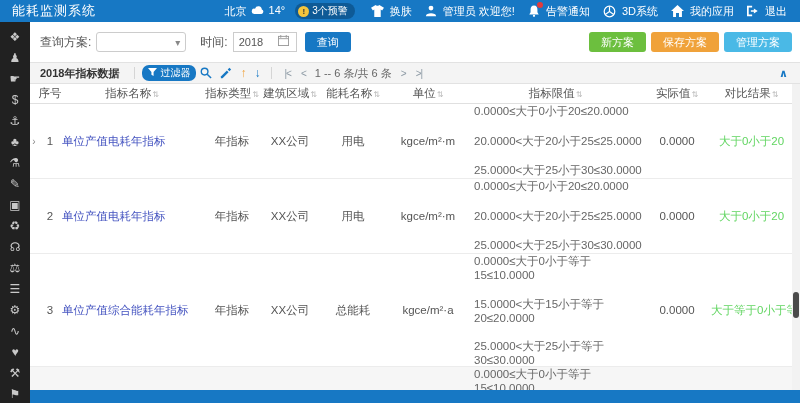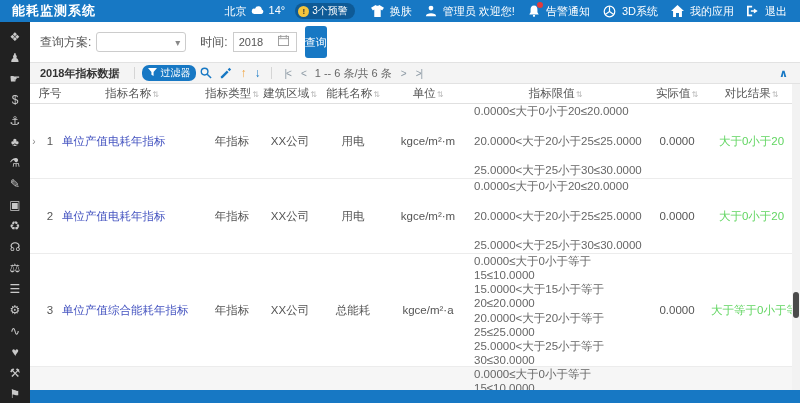--- a/index.html
+++ b/index.html
@@ -3,21 +3,21 @@
 <meta charset="utf-8">
 <style>
   * { margin:0; padding:0; box-sizing:border-box; }
   html,body { width:800px; height:403px; overflow:hidden; background:#fff;
     font-family:"Liberation Sans","DejaVu Sans",sans-serif; }
   .stage { position:relative; width:800px; height:403px; background:#fff; }
 
   
   .topbar { position:absolute; left:0; top:0; width:800px; height:22px;
     background:#1778c4; display:flex; align-items:center; color:#fff; z-index:5; }
-  .topbar .title { font-size:13px; font-weight:bold; letter-spacing:1px; padding-left:12px; }
+  .topbar .title { font-size:13px; font-weight:normal; letter-spacing:1px; padding-left:12px; }
   .topbar .spacer { flex:1; }
   .top-item { display:flex; align-items:center; gap:6px; font-size:11px; margin-right:13px;
     white-space:nowrap; cursor:pointer; }
   .top-item svg { display:block; }
   .weather { display:flex; align-items:flex-start; gap:4px; font-size:11px; margin-right:10px; }
   .alert-pill { display:flex; align-items:center; gap:3px; background:#0e5a96; border-radius:8px;
     padding:1px 7px 1px 3px; font-size:10px; margin-right:16px; cursor:pointer; }
   .alert-pill .bang { display:inline-block; width:11px; height:11px; border-radius:50%;
     background:#f5c53c; color:#333; font-size:8px; font-weight:bold; text-align:center; line-height:11px; }
   .bell-wrap { position:relative; }
@@ -37,21 +37,21 @@
   .query-row { position:relative; height:40px; background:#fff; display:flex; align-items:center;
     padding-left:10px; font-size:12px; color:#555; }
   .q-label { margin-right:5px; }
   .q-select { width:90px; height:20px; border:1px solid #ccc; border-radius:3px; background:#fff;
     display:flex; align-items:center; justify-content:flex-end; padding-right:5px; color:#888;
     font-size:10px; margin-right:14px; cursor:pointer; }
   .q-time { width:64px; height:20px; border:1px solid #ccc; border-radius:0; display:flex;
     align-items:center; margin-right:8px; }
   .q-time input { border:0; outline:0; width:44px; font-size:11px; color:#555; padding-left:5px;
     font-family:inherit; }
-  .btn { border:0; border-radius:3px; color:#fff; font-size:11px; height:32px; padding:0 0;
+  .btn { border:0; border-radius:3px; color:#fff; font-size:11px; height:20px; padding:0 12px;
     cursor:pointer; font-family:inherit; }
   .btn-query { background:#1778c4; }
   .right-actions { position:absolute; right:8px; top:10px; display:flex; gap:5px; }
   .btn-new { background:#6cbf3e; }
   .btn-save { background:#f0a23a; }
   .btn-manage { background:#4ab9e6; }
 
   
   .toolbar { height:22px; background:#f4f4f4; border-top:1px solid #e2e2e2; border-bottom:1px solid #e2e2e2;
     display:flex; align-items:center; font-size:11px; color:#555; padding:0 6px 0 10px; }
@@ -212,20 +212,25 @@
           <svg width="11" height="11" viewBox="0 0 12 12">
               <rect x="0.5" y="1.5" width="11" height="10" fill="none" stroke="#999"></rect>
               <line x1="0.5" y1="4" x2="11.5" y2="4" stroke="#999"></line>
               <line x1="3" y1="0" x2="3" y2="3" stroke="#999"></line>
               <line x1="9" y1="0" x2="9" y2="3" stroke="#999"></line>
             </svg>
         </span>
       </div>
       <button class="btn btn-query">查询</button>
 
+      <div class="right-actions">
+        <button class="btn btn-new">新方案</button>
+        <button class="btn btn-save">保存方案</button>
+        <button class="btn btn-manage">管理方案</button>
+      </div>
     </div>
 
     <div class="toolbar">
       <span class="tb-title">2018年指标数据</span>
       <span class="tb-div"></span>
       <div class="btn-filter">
         <span>
           <svg width="9" height="9" viewBox="0 0 10 10">
               <path d="M0 0 H10 L6.2 4.5 V9 L3.8 7.6 V4.5 Z" fill="#fff"></path>
             </svg>
@@ -309,21 +314,20 @@
         <span class="cell c-expand"></span>
         <span class="cell">3</span>
         <span class="c-name">单位产值综合能耗年指标</span>
         <span class="cell">年指标</span>
         <span class="cell">XX公司</span>
         <span class="cell">总能耗</span>
         <span class="cell">kgce/m²·a</span>
         <span class="c-limits">
           <span>0.0000≤大于0小于等于15≤10.0000</span>
           <span>15.0000&lt;大于15小于等于20≤20.0000</span>
-          <span>20.0000&lt;大于20小于等于25≤25.0000</span>
           <span>25.0000&lt;大于25小于等于30≤30.0000</span>
         </span>
         <span class="cell">0.0000</span>
         <span class="cell c-result">大于等于0小于等于15</span>
       </div>
 
       <div class="grid trow r4">
         <span class="cell c-expand"></span>
         <span class="cell"></span>
         <span class="c-name"></span>

